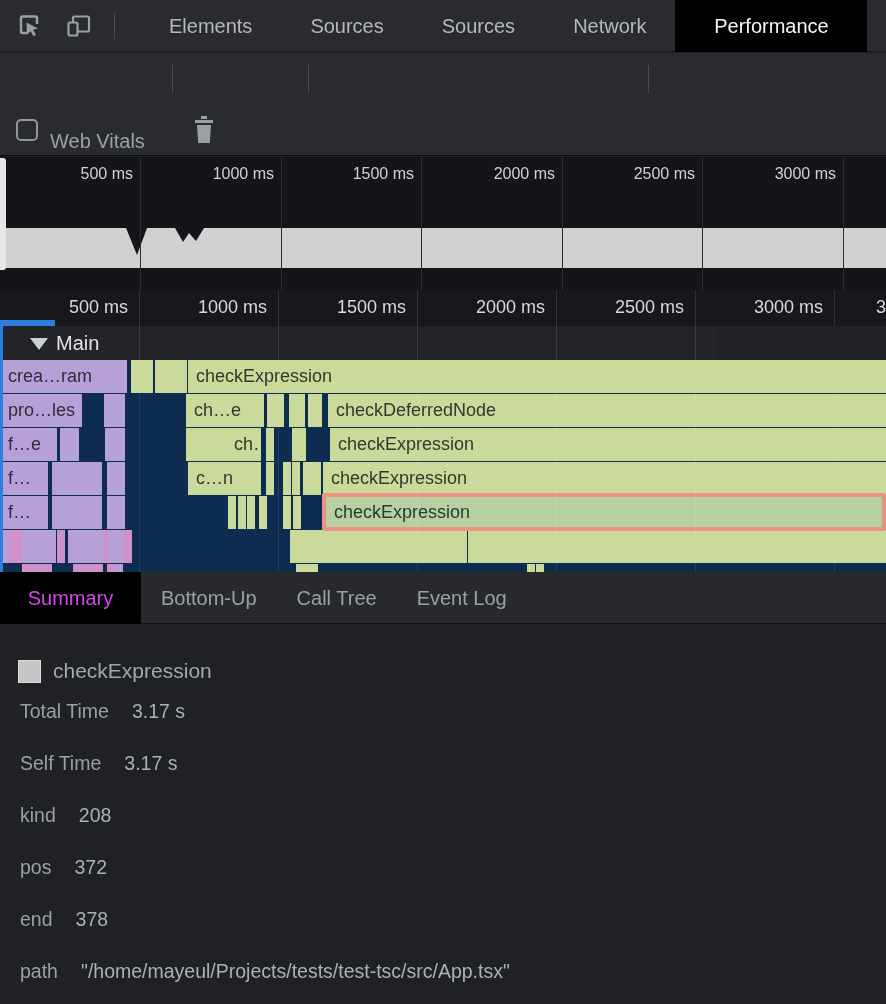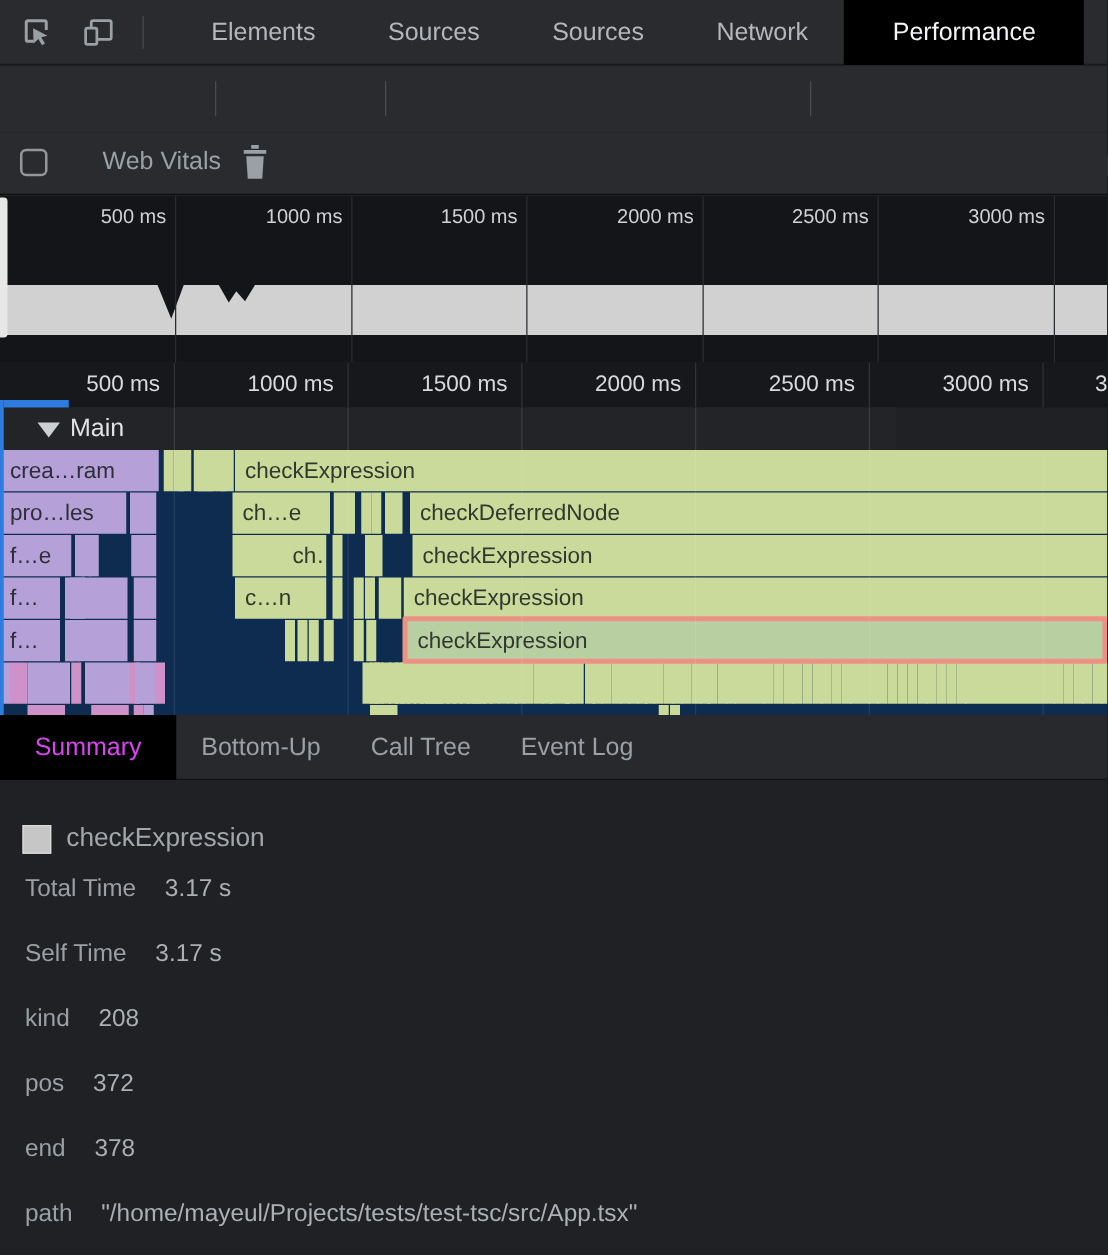--- a/index.html
+++ b/index.html
@@ -136,21 +136,21 @@
     <span class="hash-label">#1</span>
     <span class="caret"></span>
     <span class="vsep" style="left:648px;"></span>
     <span class="cbx checked" style="left:666px; top:68px;">✓</span>
     <span class="cb-label" style="left:703px; top:67px;">Screenshots</span>
     <span class="cbx empty" style="left:862px; top:68px;"></span>
   </div>
 
   <div class="toolbar2">
     <span class="cbx empty" style="left:16px; top:13px; width:22px; height:22px;"></span>
-    <span class="cb-label" style="left:50px; top:12px;margin-left:32px;">Web Vitals</span>
+    <span class="cb-label" style="left:50px; top:24px;">Web Vitals</span>
     <span class="tool-svg" style="left:192px; top:10px;">
       <svg width="24" height="28" viewBox="0 0 24 28">
           <rect x="9" y="0" width="6" height="3" fill="currentColor"></rect>
           <rect x="3" y="4" width="18" height="3" fill="currentColor"></rect>
           <path d="M5 9 H19 L17.8 27 H6.2 Z" fill="currentColor"></path>
         </svg>
     </span>
   </div>
 
   <div class="overview" id="overviewGrid">
@@ -216,21 +216,21 @@
       <div class="bar green" style="left: 131px; width: 6px; top: 0px;"></div>
       <div class="bar green" style="left: 139px; width: 2px; top: 0px;"></div>
       <div class="bar green" style="left: 143px; width: 10px; top: 0px;"></div>
       <div class="bar green" style="left: 155px; width: 2px; top: 0px;"></div>
       <div class="bar green" style="left: 158px; width: 3px; top: 0px;"></div>
       <div class="bar green" style="left: 163px; width: 2px; top: 0px;"></div>
       <div class="bar green" style="left: 166px; width: 5px; top: 0px;"></div>
       <div class="bar green" style="left: 173px; width: 2px; top: 0px;"></div>
       <div class="bar green" style="left: 176px; width: 11px; top: 0px;"></div>
       <div class="bar green" style="left: 188px; width: 698px; top: 0px;">checkExpression</div>
-      <div class="bar purple" style="left: 0px; width: 101px; top: 34px;">pro…les</div>
+      <div class="bar purple" style="left: 0px; width: 82px; top: 34px;">pro…les</div>
       <div class="bar purple" style="left: 104px; width: 6px; top: 34px;"></div>
       <div class="bar purple" style="left: 112px; width: 13px; top: 34px;"></div>
       <div class="bar green" style="left: 186px; width: 78px; top: 34px;">ch…e</div>
       <div class="bar green" style="left: 267px; width: 17px; top: 34px;"></div>
       <div class="bar green" style="left: 289px; width: 6px; top: 34px;"></div>
       <div class="bar green" style="left: 297px; width: 8px; top: 34px;"></div>
       <div class="bar green" style="left: 308px; width: 14px; top: 34px;"></div>
       <div class="bar green" style="left: 328px; width: 558px; top: 34px;">checkDeferredNode</div>
       <div class="bar purple" style="left: 0px; width: 57px; top: 68px;">f…e</div>
       <div class="bar purple" style="left: 60px; width: 3px; top: 68px;"></div>

